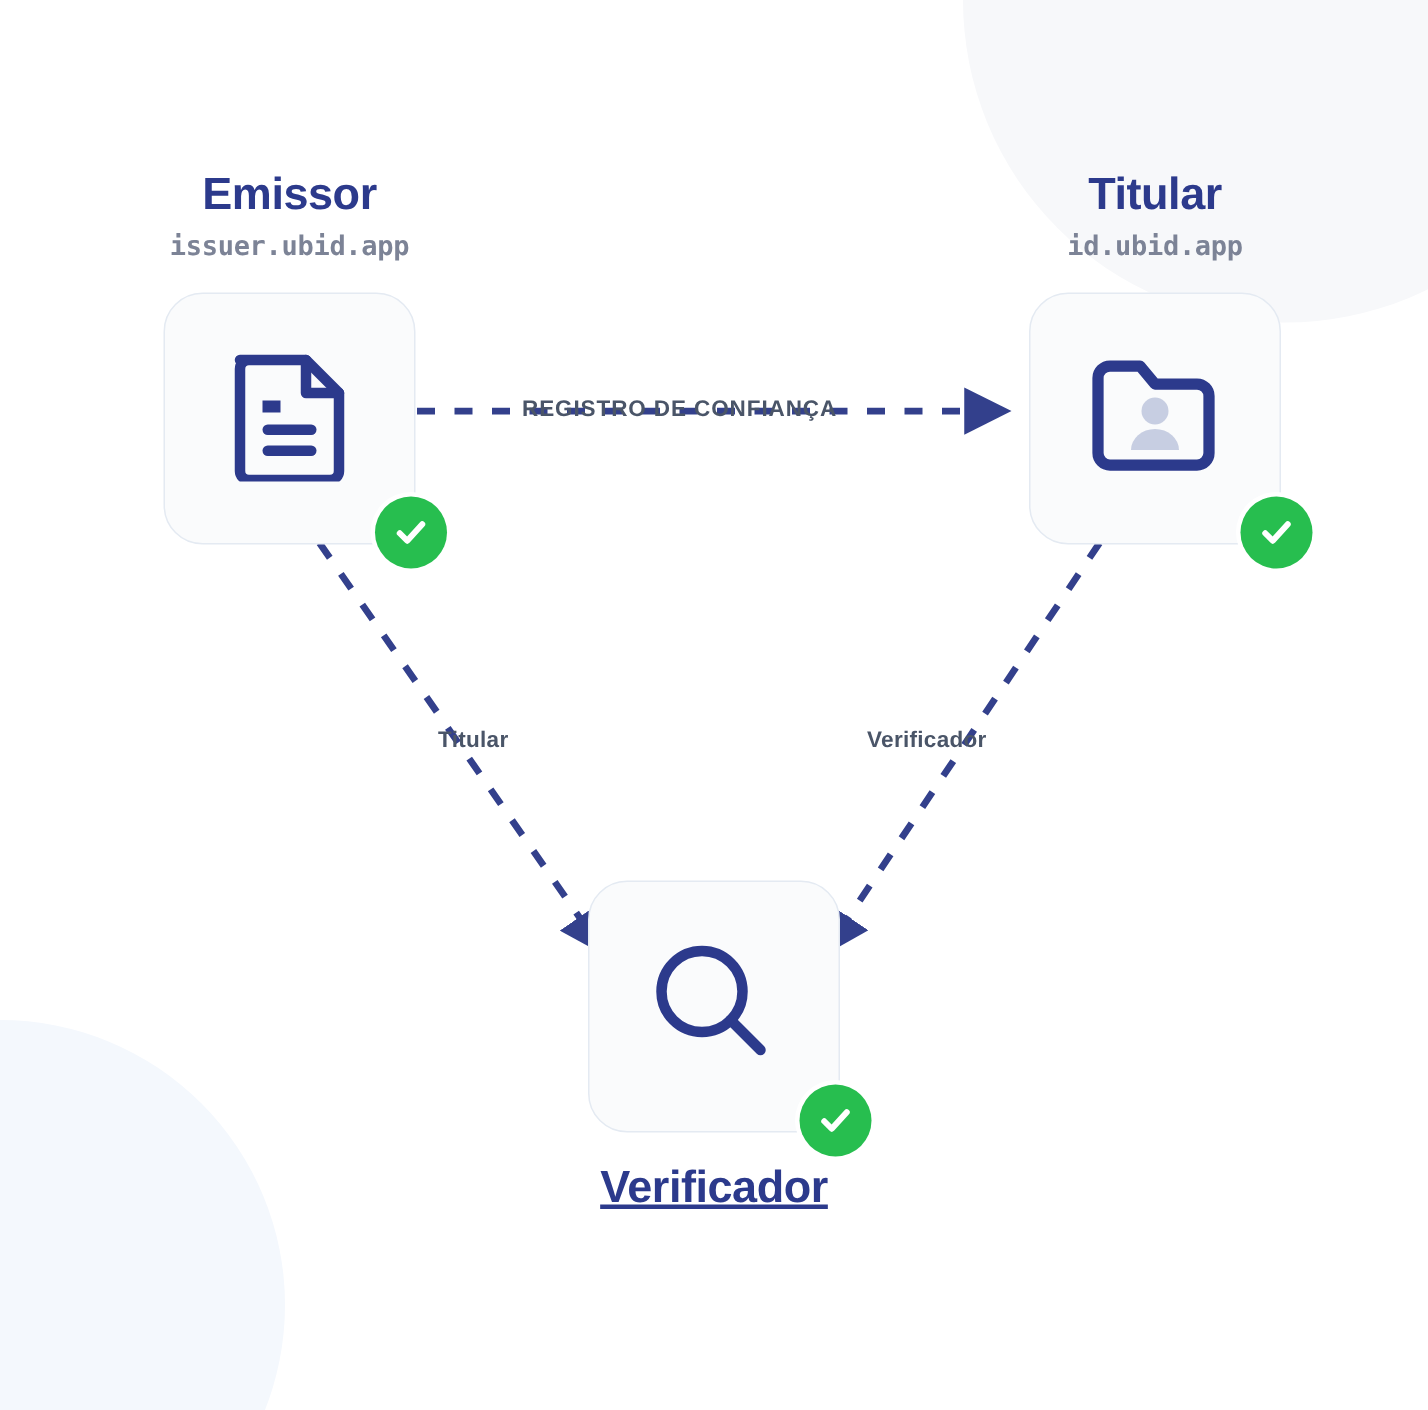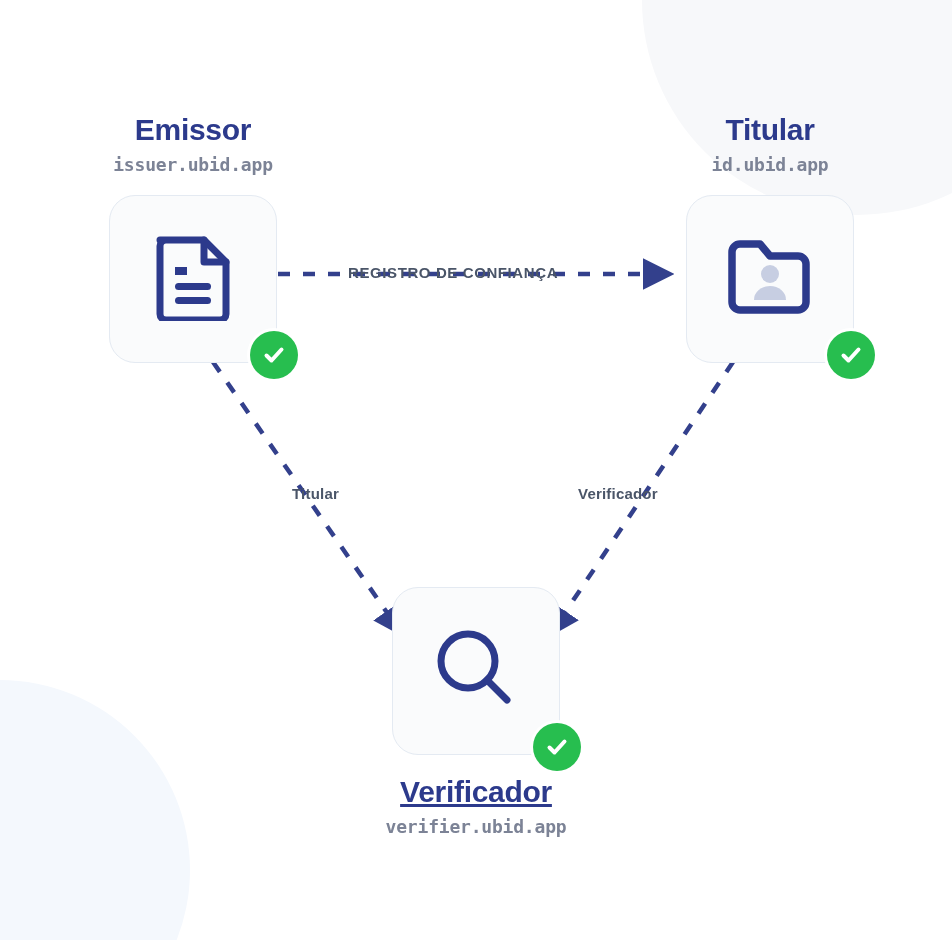--- a/index.html
+++ b/index.html
@@ -212,20 +212,19 @@
           </svg>
         </span>
       </div>
       <div class="badge">
         <svg width="26" height="26" viewBox="0 0 26 26" xmlns="http://www.w3.org/2000/svg">
           <path d="M5.5 13.5 L10.5 18.5 L20.5 7.5" fill="none" stroke="#ffffff" stroke-width="4" stroke-linecap="round" stroke-linejoin="round"></path>
         </svg>
       </div>
     </div>
     <div class="node-title">Verificador</div>
-    <div class="node-sub">verifier.ubid.app</div>
   </div>
 
   <div class="edge-label label-registro">REGISTRO DE CONFIANÇA</div>
   <div class="edge-label label-emitir">Titular</div>
   <div class="edge-label label-apresentar">Verificador</div>
 
 </div>
 
 </body></html>

